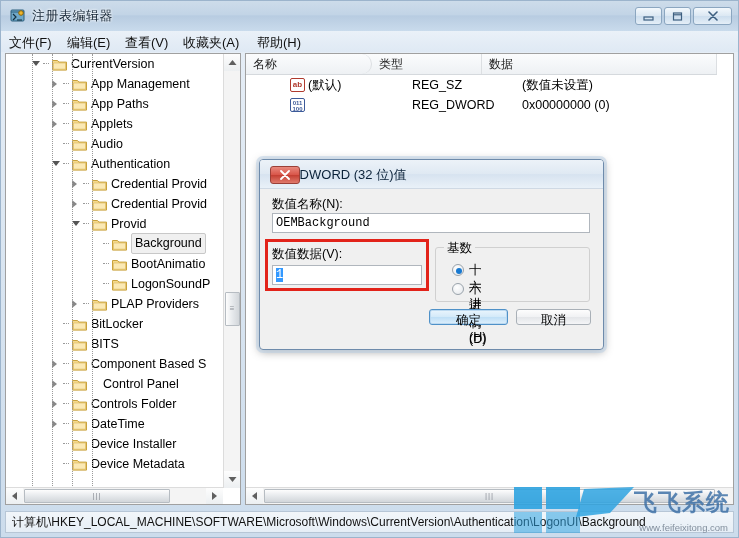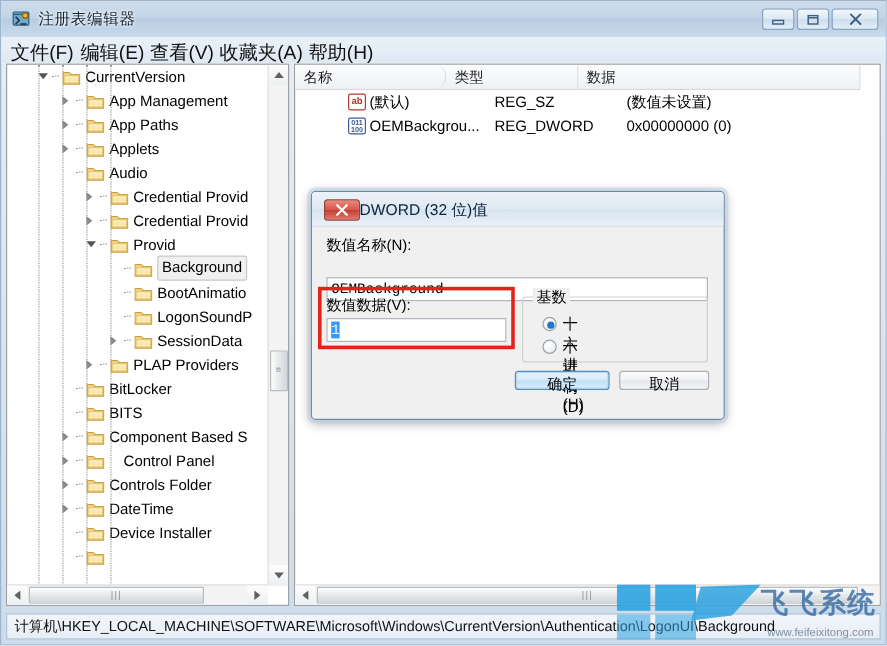--- a/index.html
+++ b/index.html
@@ -23,21 +23,21 @@
   .winbtns { position:absolute; right:6px; top:6px; display:flex; gap:2px; }
   .wbtn { width:27px; height:18px; border:1px solid #8ba6c0; border-radius:3px;
           background:linear-gradient(180deg,#f3f8fc 0%,#dce8f3 48%,#cddeee 52%,#e4eef7 100%);
           display:flex; align-items:center; justify-content:center; }
   .wbtn.close { width:39px; }
   .wbtn svg { display:block; }
 
   
   .menubar { position:absolute; left:0; top:30px; width:737px; height:21px;
              background:linear-gradient(180deg,#eaf1f8,#dfe9f4); }
-  .menubar .mi { position:absolute; top:3px; font-size:16px; color:#111; padding:0 4px; }
+  .menubar .mi { position:absolute; top:3px; font-size:13px; color:#111; padding:0 4px; }
 
   
   .content { position:absolute; left:4px; top:52px; width:729px; height:452px; }
 
   .pane { position:absolute; top:0; background:#fff; border:1px solid #a0a0a0; overflow:hidden; }
   .pane.left  { left:0;   width:236px; height:452px; }
   .pane.right { left:240px; width:489px; height:452px; }
 
   
   .treeclip { position:absolute; left:0; top:0; width:218px; height:434px; overflow:hidden; }
@@ -225,20 +225,29 @@
             </div>
             <div class="trow">
               <span class="dash" style="left: 57px;"></span>
               <span class="folder" style="left: 66px;"><svg width="15" height="13" viewBox="0 0 15 13">
                   <path d="M0.5 2.5h5l1.4 1.6H14.5v8H0.5z" fill="#f5d98b" stroke="#c9a23c" stroke-width="1"></path>
                   <path d="M1.5 5h12v6.2h-12z" fill="#fbe9b4" stroke="#d8b65a" stroke-width=".6"></path>
                 </svg></span>
               <span class="lbl" style="left: 85px;">Audio</span>
             </div>
             <div class="trow">
+              <span class="dash" style="left: 57px;"></span>
+              <span class="arrow open" style="left: 46px;"></span>
+              <span class="folder" style="left: 66px;"><svg width="15" height="13" viewBox="0 0 15 13">
+                  <path d="M0.5 2.5h5l1.4 1.6H14.5v8H0.5z" fill="#f5d98b" stroke="#c9a23c" stroke-width="1"></path>
+                  <path d="M1.5 5h12v6.2h-12z" fill="#fbe9b4" stroke="#d8b65a" stroke-width=".6"></path>
+                </svg></span>
+              <span class="lbl" style="left: 85px;">Authentication</span>
+            </div>
+            <div class="trow">
               <span class="dash" style="left: 77px;"></span>
               <span class="arrow closed" style="left: 66px;"></span>
               <span class="folder" style="left: 86px;"><svg width="15" height="13" viewBox="0 0 15 13">
                   <path d="M0.5 2.5h5l1.4 1.6H14.5v8H0.5z" fill="#f5d98b" stroke="#c9a23c" stroke-width="1"></path>
                   <path d="M1.5 5h12v6.2h-12z" fill="#fbe9b4" stroke="#d8b65a" stroke-width=".6"></path>
                 </svg></span>
               <span class="lbl" style="left: 105px;">Credential Provid</span>
             </div>
             <div class="trow">
               <span class="dash" style="left: 77px;"></span>
@@ -276,29 +285,20 @@
             </div>
             <div class="trow">
               <span class="dash" style="left: 97px;"></span>
               <span class="folder" style="left: 106px;"><svg width="15" height="13" viewBox="0 0 15 13">
                   <path d="M0.5 2.5h5l1.4 1.6H14.5v8H0.5z" fill="#f5d98b" stroke="#c9a23c" stroke-width="1"></path>
                   <path d="M1.5 5h12v6.2h-12z" fill="#fbe9b4" stroke="#d8b65a" stroke-width=".6"></path>
                 </svg></span>
               <span class="lbl" style="left: 125px;">LogonSoundP</span>
             </div>
             <div class="trow">
-              <span class="dash" style="left: 97px;"></span>
-              <span class="arrow closed" style="left: 86px;"></span>
-              <span class="folder" style="left: 106px;"><svg width="15" height="13" viewBox="0 0 15 13">
-                  <path d="M0.5 2.5h5l1.4 1.6H14.5v8H0.5z" fill="#f5d98b" stroke="#c9a23c" stroke-width="1"></path>
-                  <path d="M1.5 5h12v6.2h-12z" fill="#fbe9b4" stroke="#d8b65a" stroke-width=".6"></path>
-                </svg></span>
-              <span class="lbl" style="left: 125px;">SessionData</span>
-            </div>
-            <div class="trow">
               <span class="dash" style="left: 77px;"></span>
               <span class="arrow closed" style="left: 66px;"></span>
               <span class="folder" style="left: 86px;"><svg width="15" height="13" viewBox="0 0 15 13">
                   <path d="M0.5 2.5h5l1.4 1.6H14.5v8H0.5z" fill="#f5d98b" stroke="#c9a23c" stroke-width="1"></path>
                   <path d="M1.5 5h12v6.2h-12z" fill="#fbe9b4" stroke="#d8b65a" stroke-width=".6"></path>
                 </svg></span>
               <span class="lbl" style="left: 105px;">PLAP Providers</span>
             </div>
             <div class="trow">
               <span class="dash" style="left: 57px;"></span>
@@ -359,20 +359,21 @@
                   <path d="M1.5 5h12v6.2h-12z" fill="#fbe9b4" stroke="#d8b65a" stroke-width=".6"></path>
                 </svg></span>
               <span class="lbl" style="left: 85px;">Device Installer</span>
             </div>
             <div class="trow">
               <span class="dash" style="left: 57px;"></span>
               <span class="folder" style="left: 66px;"><svg width="15" height="13" viewBox="0 0 15 13">
                   <path d="M0.5 2.5h5l1.4 1.6H14.5v8H0.5z" fill="#f5d98b" stroke="#c9a23c" stroke-width="1"></path>
                   <path d="M1.5 5h12v6.2h-12z" fill="#fbe9b4" stroke="#d8b65a" stroke-width=".6"></path>
                 </svg></span>
+              <span class="lbl" style="left: 85px;">Device Metadata</span>
             </div>
             <span class="vline" style="left: 26px; top: 0px; height: 440px;"></span>
             <span class="vline" style="left: 46px; top: 0px; height: 440px;"></span>
             <span class="vline" style="left: 66px; top: 0px; height: 440px;"></span>
             <span class="vline" style="left: 86px; top: 0px; height: 440px;"></span>
           </div>
       </div>
       <div class="vsb">
         <div class="arr up">
           <svg width="17" height="17" viewBox="0 0 17 17">
@@ -416,21 +417,20 @@
             <span class="regico">ab</span>
             <span class="c" style="left: 22px;">(默认)</span>
             <span class="c" style="left: 126px;">REG_SZ</span>
             <span class="c" style="left: 236px;">(数值未设置)</span>
           </div>
           <div class="lrow">
             <span class="regico dw">
               <span style="display:block">011</span>
               <span style="display:block">100</span>
             </span>
-            <span class="c" style="left: 22px;">OEMBackgrou...</span>
             <span class="c" style="left: 126px;">REG_DWORD</span>
             <span class="c" style="left: 236px;">0x00000000 (0)</span>
           </div>
         </div>
       <div class="hsb" style="width:487px">
         <div class="arr lf">
           <svg width="17" height="16" viewBox="0 0 17 16">
               <path d="M6 8l5-4v8z" fill="#606060"></path>
             </svg>
         </div>
@@ -460,21 +460,21 @@
       <span>编辑 DWORD (32 位)值</span>
       <span class="dclose">
         <svg width="12" height="10" viewBox="0 0 12 10">
             <path d="M2 1l8 8M10 1l-8 8" stroke="#ffffff" stroke-width="1.8" stroke-linecap="round"></path>
           </svg>
       </span>
     </div>
 
     <div class="dbody">
       <span class="lbl" style="left:12px;top:7px;">数值名称(N):</span>
-      <div class="tfield" style="left:12px;top:42px;width:318px;">OEMBackground</div>
+      <div class="tfield" style="left:12px;top:24px;width:318px;">OEMBackground</div>
 
       <span class="lbl" style="left:12px;top:57px;">数值数据(V):</span>
       <div class="tfield" style="left:12px;top:76px;width:150px;">
         <span class="selhl">1</span>
       </div>
       <div class="redbox" style="left:5px;top:50px;width:164px;height:52px;"></div>
 
       <div class="group" style="left:175px;top:58px;width:155px;height:55px;">
         <span class="gtitle">基数</span>
         <span class="radio on" style="left:16px;top:14px;">

